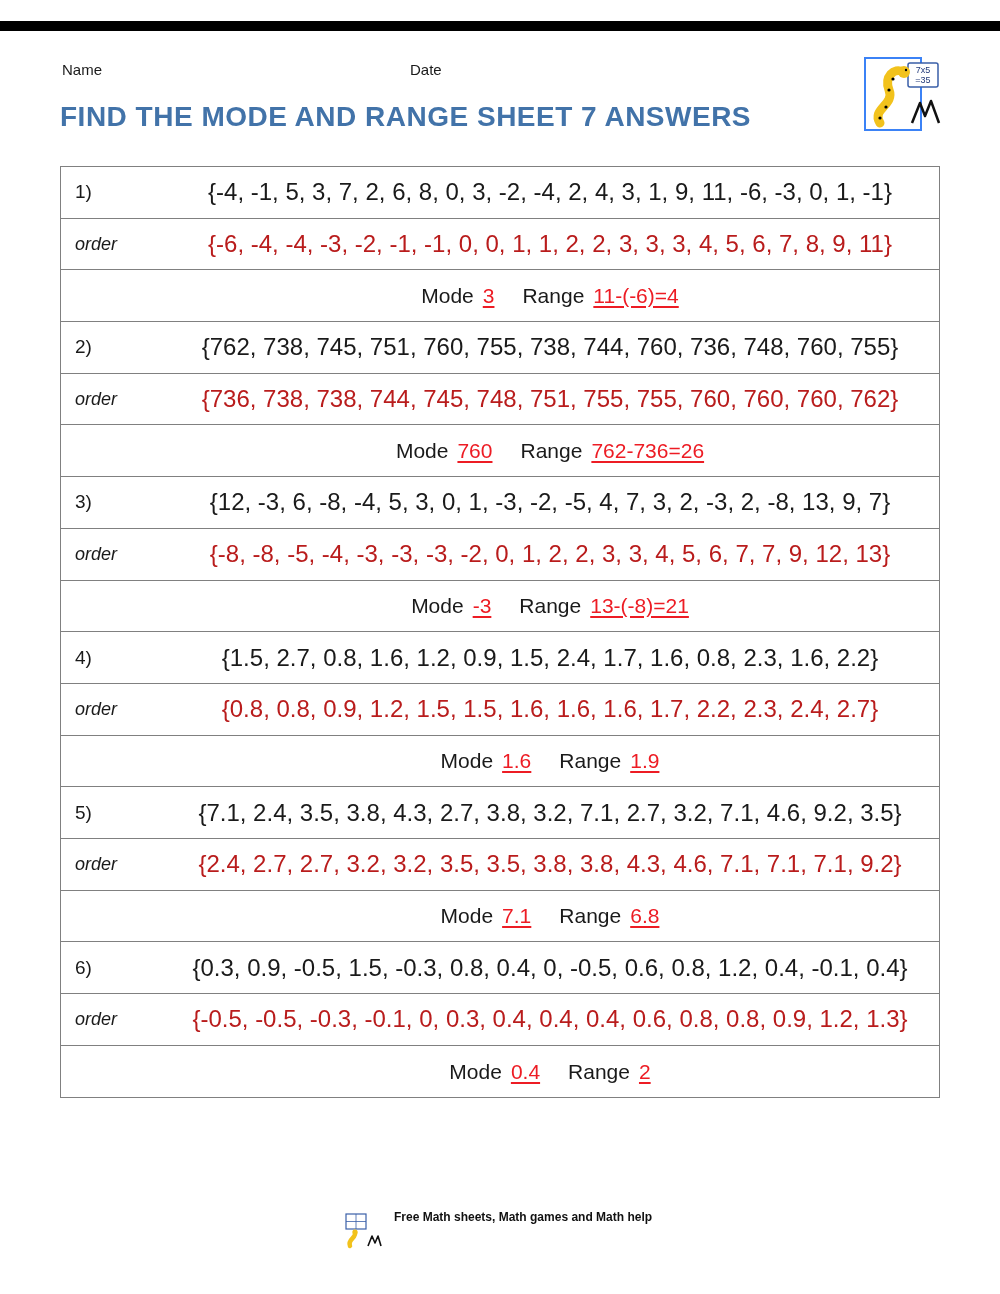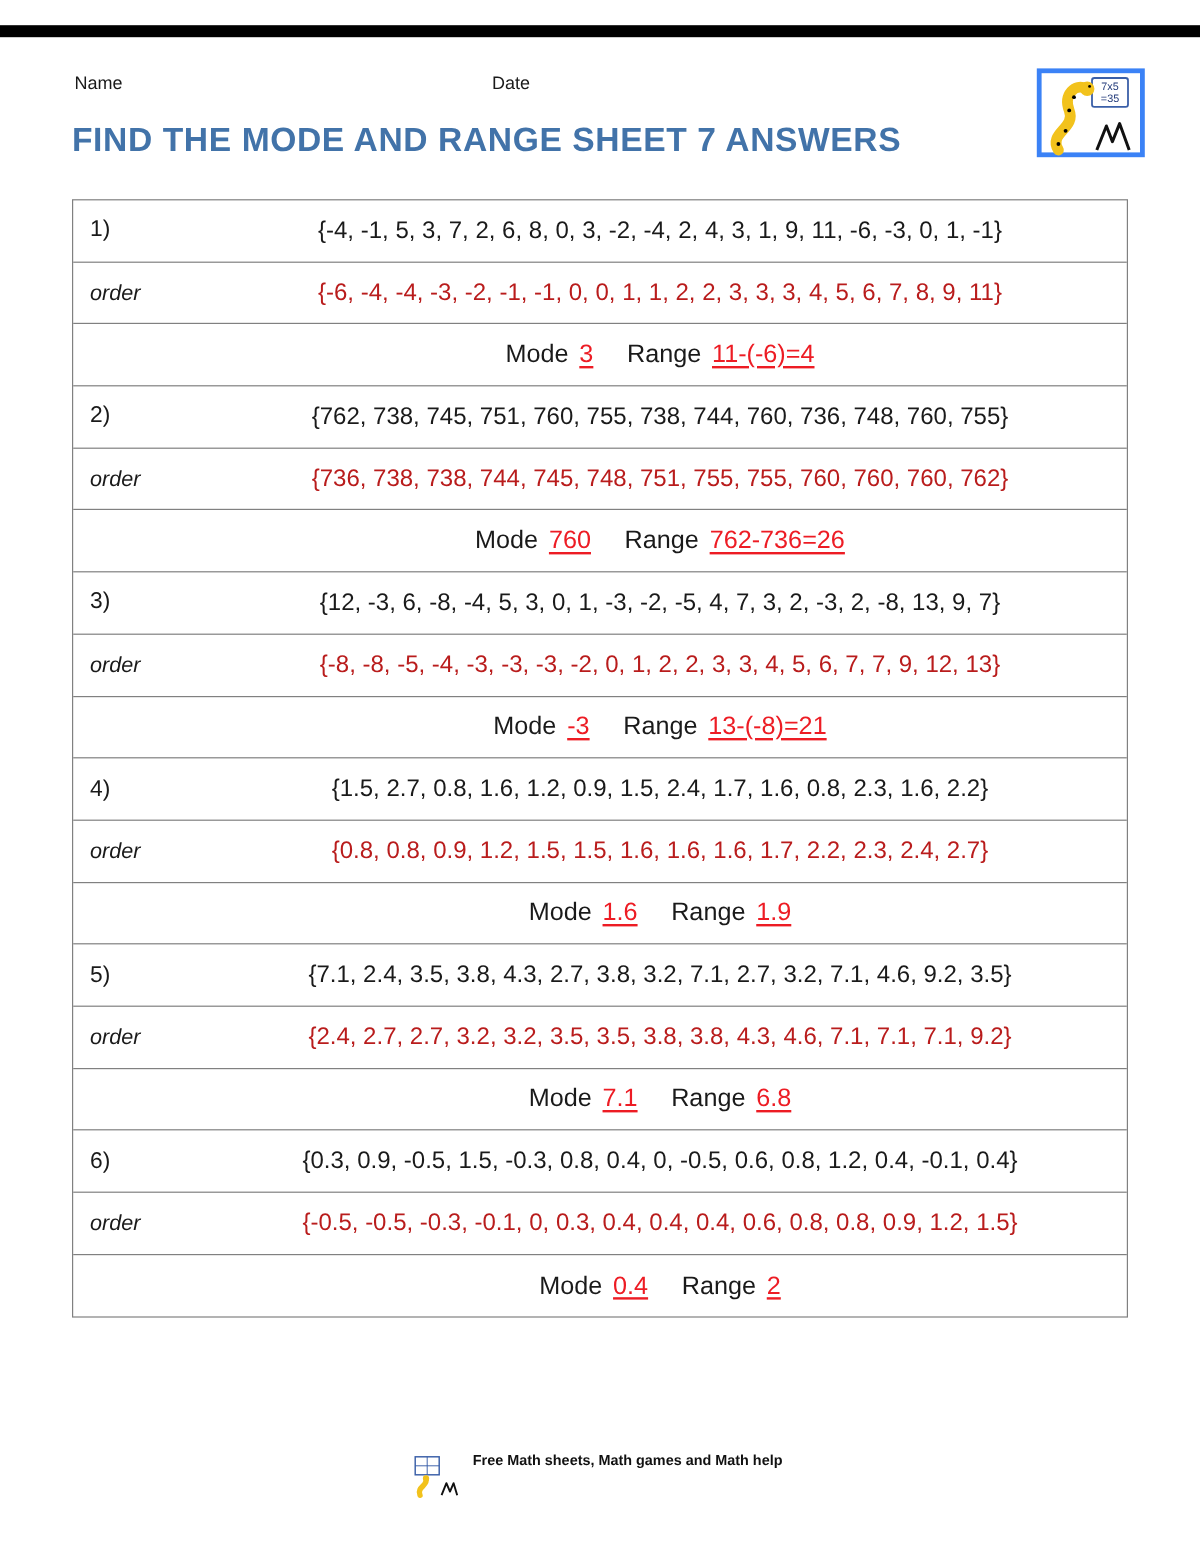--- a/index.html
+++ b/index.html
@@ -6,39 +6,39 @@
   body {
     width:1000px; height:1294px; position:relative;
     background:#ffffff; overflow:hidden;
     font-family:"Liberation Sans", sans-serif; color:#1a1a1a;
   }
   .topbar { position:absolute; top:21px; left:0; width:1000px; height:10px; background:#000; }
   .name-label { position:absolute; top:61px; left:62px; font-size:15px; }
   .date-label { position:absolute; top:61px; left:410px; font-size:15px; }
 
   .logo-box {
-    position:absolute; top:57px; left:864px; width:90px; height:74px;
-    border:4px solid #3b82f6; background:#fff; box-sizing:border-box;
+    position:absolute; top:57px; left:864px; width:58px; height:74px;
+    border:2px solid #3b82f6; background:#fff; box-sizing:border-box;
   }
 
   .page-title {
     position:absolute; top:101px; left:60px;
     font-size:28px; font-weight:bold; letter-spacing:0.5px;
     color:#4273a9; white-space:nowrap;
   }
 
   .sheet-table {
     position:absolute; top:166px; left:60px; width:880px;
     border:1px solid #808080; box-sizing:border-box; background:#fff;
   }
   .row { display:flex; height:51.7px; border-bottom:1px solid #808080; box-sizing:border-box; }
   .row:last-child { border-bottom:none; }
   .cell { display:flex; align-items:center; box-sizing:border-box; }
   .label { width:100px; padding-left:14px; font-size:19px; flex:0 0 auto; }
-  .content { flex:1; justify-content:center; font-size:20px; white-space:nowrap; }
+  .content { flex:1; justify-content:center; font-size:24px; white-space:nowrap; }
   .order-label { font-style:italic; font-size:18px; }
   .red { color:#b91c1c; }
   .mode-content { font-size:21px; }
   .ml { margin-right:9px; }
   .rl { margin-left:28px; }
   .val { color:#ed1c24; text-decoration:underline; text-underline-offset:3px; }
 
   .footer {
     position:absolute; top:1210px; left:0; width:1000px;
     display:flex; justify-content:center;
@@ -169,21 +169,21 @@
       <span class="val">6.8</span>
     </div>
   </div>
 
   <div class="row">
     <div class="cell label">6)</div>
     <div class="cell content">{0.3, 0.9, -0.5, 1.5, -0.3, 0.8, 0.4, 0, -0.5, 0.6, 0.8, 1.2, 0.4, -0.1, 0.4}</div>
   </div>
   <div class="row">
     <div class="cell label order-label">order</div>
-    <div class="cell content red">{-0.5, -0.5, -0.3, -0.1, 0, 0.3, 0.4, 0.4, 0.4, 0.6, 0.8, 0.8, 0.9, 1.2, 1.5}</div>
+    <div class="cell content red">{-0.5, -0.5, -0.3, -0.1, 0, 0.3, 0.4, 0.4, 0.4, 0.6, 0.8, 0.8, 0.9, 1.2, 1.3}</div>
   </div>
   <div class="row">
     <div class="cell label"></div>
     <div class="cell content mode-content">
       <span class="ml">Mode</span>
       <span class="val">0.4</span>
       <span class="ml rl">Range</span>
       <span class="val">2</span>
     </div>
   </div>

